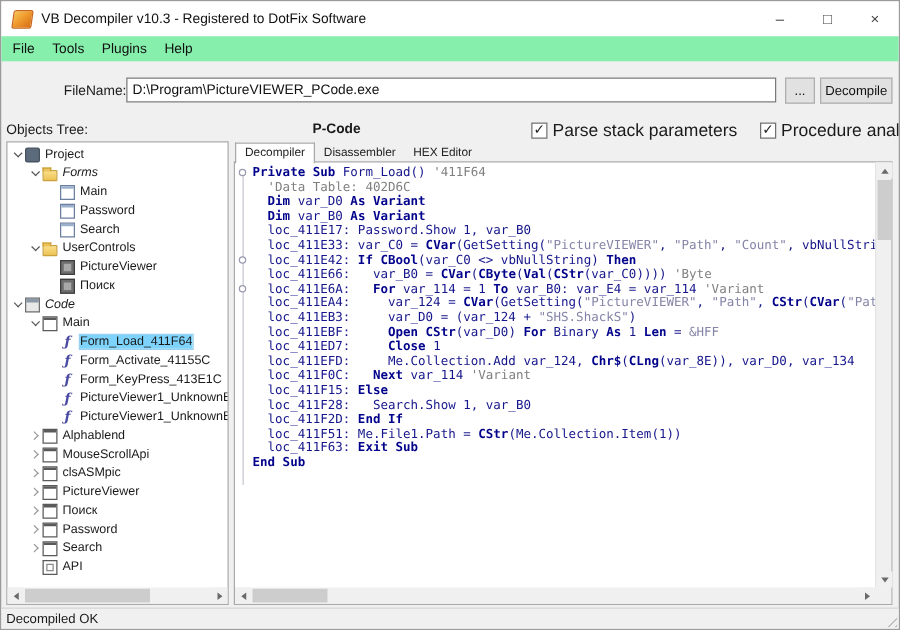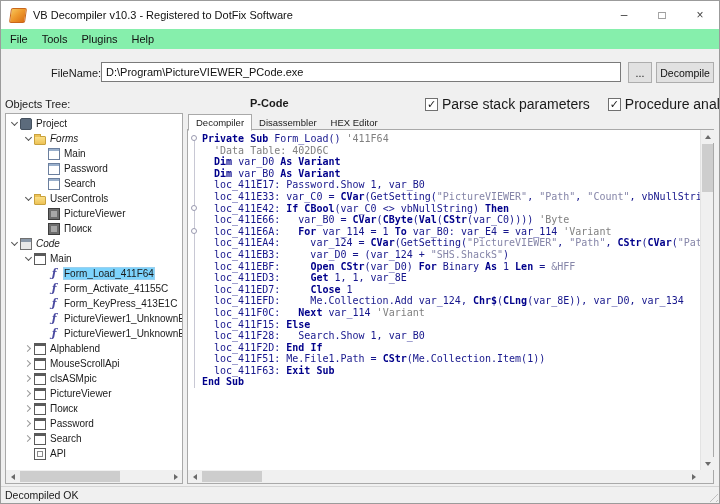--- a/index.html
+++ b/index.html
@@ -367,26 +367,20 @@
               <span class="code-seg seg-kw">For</span>
               <span class="code-seg seg-id"> Binary </span>
               <span class="code-seg seg-kw">As</span>
               <span class="code-seg seg-id"> 1 </span>
               <span class="code-seg seg-kw">Len</span>
               <span class="code-seg seg-id"> = </span>
               <span class="code-seg seg-st">&amp;HFF</span>
             </div>
             <div class="code-line">
               <span class="gutter"></span>
-              <span class="code-seg seg-id">  loc_411ED3:     </span>
-              <span class="code-seg seg-kw">Get</span>
-              <span class="code-seg seg-id"> 1, 1, var_8E</span>
-            </div>
-            <div class="code-line">
-              <span class="gutter"></span>
               <span class="code-seg seg-id">  loc_411ED7:     </span>
               <span class="code-seg seg-kw">Close</span>
               <span class="code-seg seg-id"> 1</span>
             </div>
             <div class="code-line">
               <span class="gutter"></span>
               <span class="code-seg seg-id">  loc_411EFD:     Me.Collection.Add var_124, </span>
               <span class="code-seg seg-kw">Chr$</span>
               <span class="code-seg seg-id">(</span>
               <span class="code-seg seg-kw">CLng</span>

